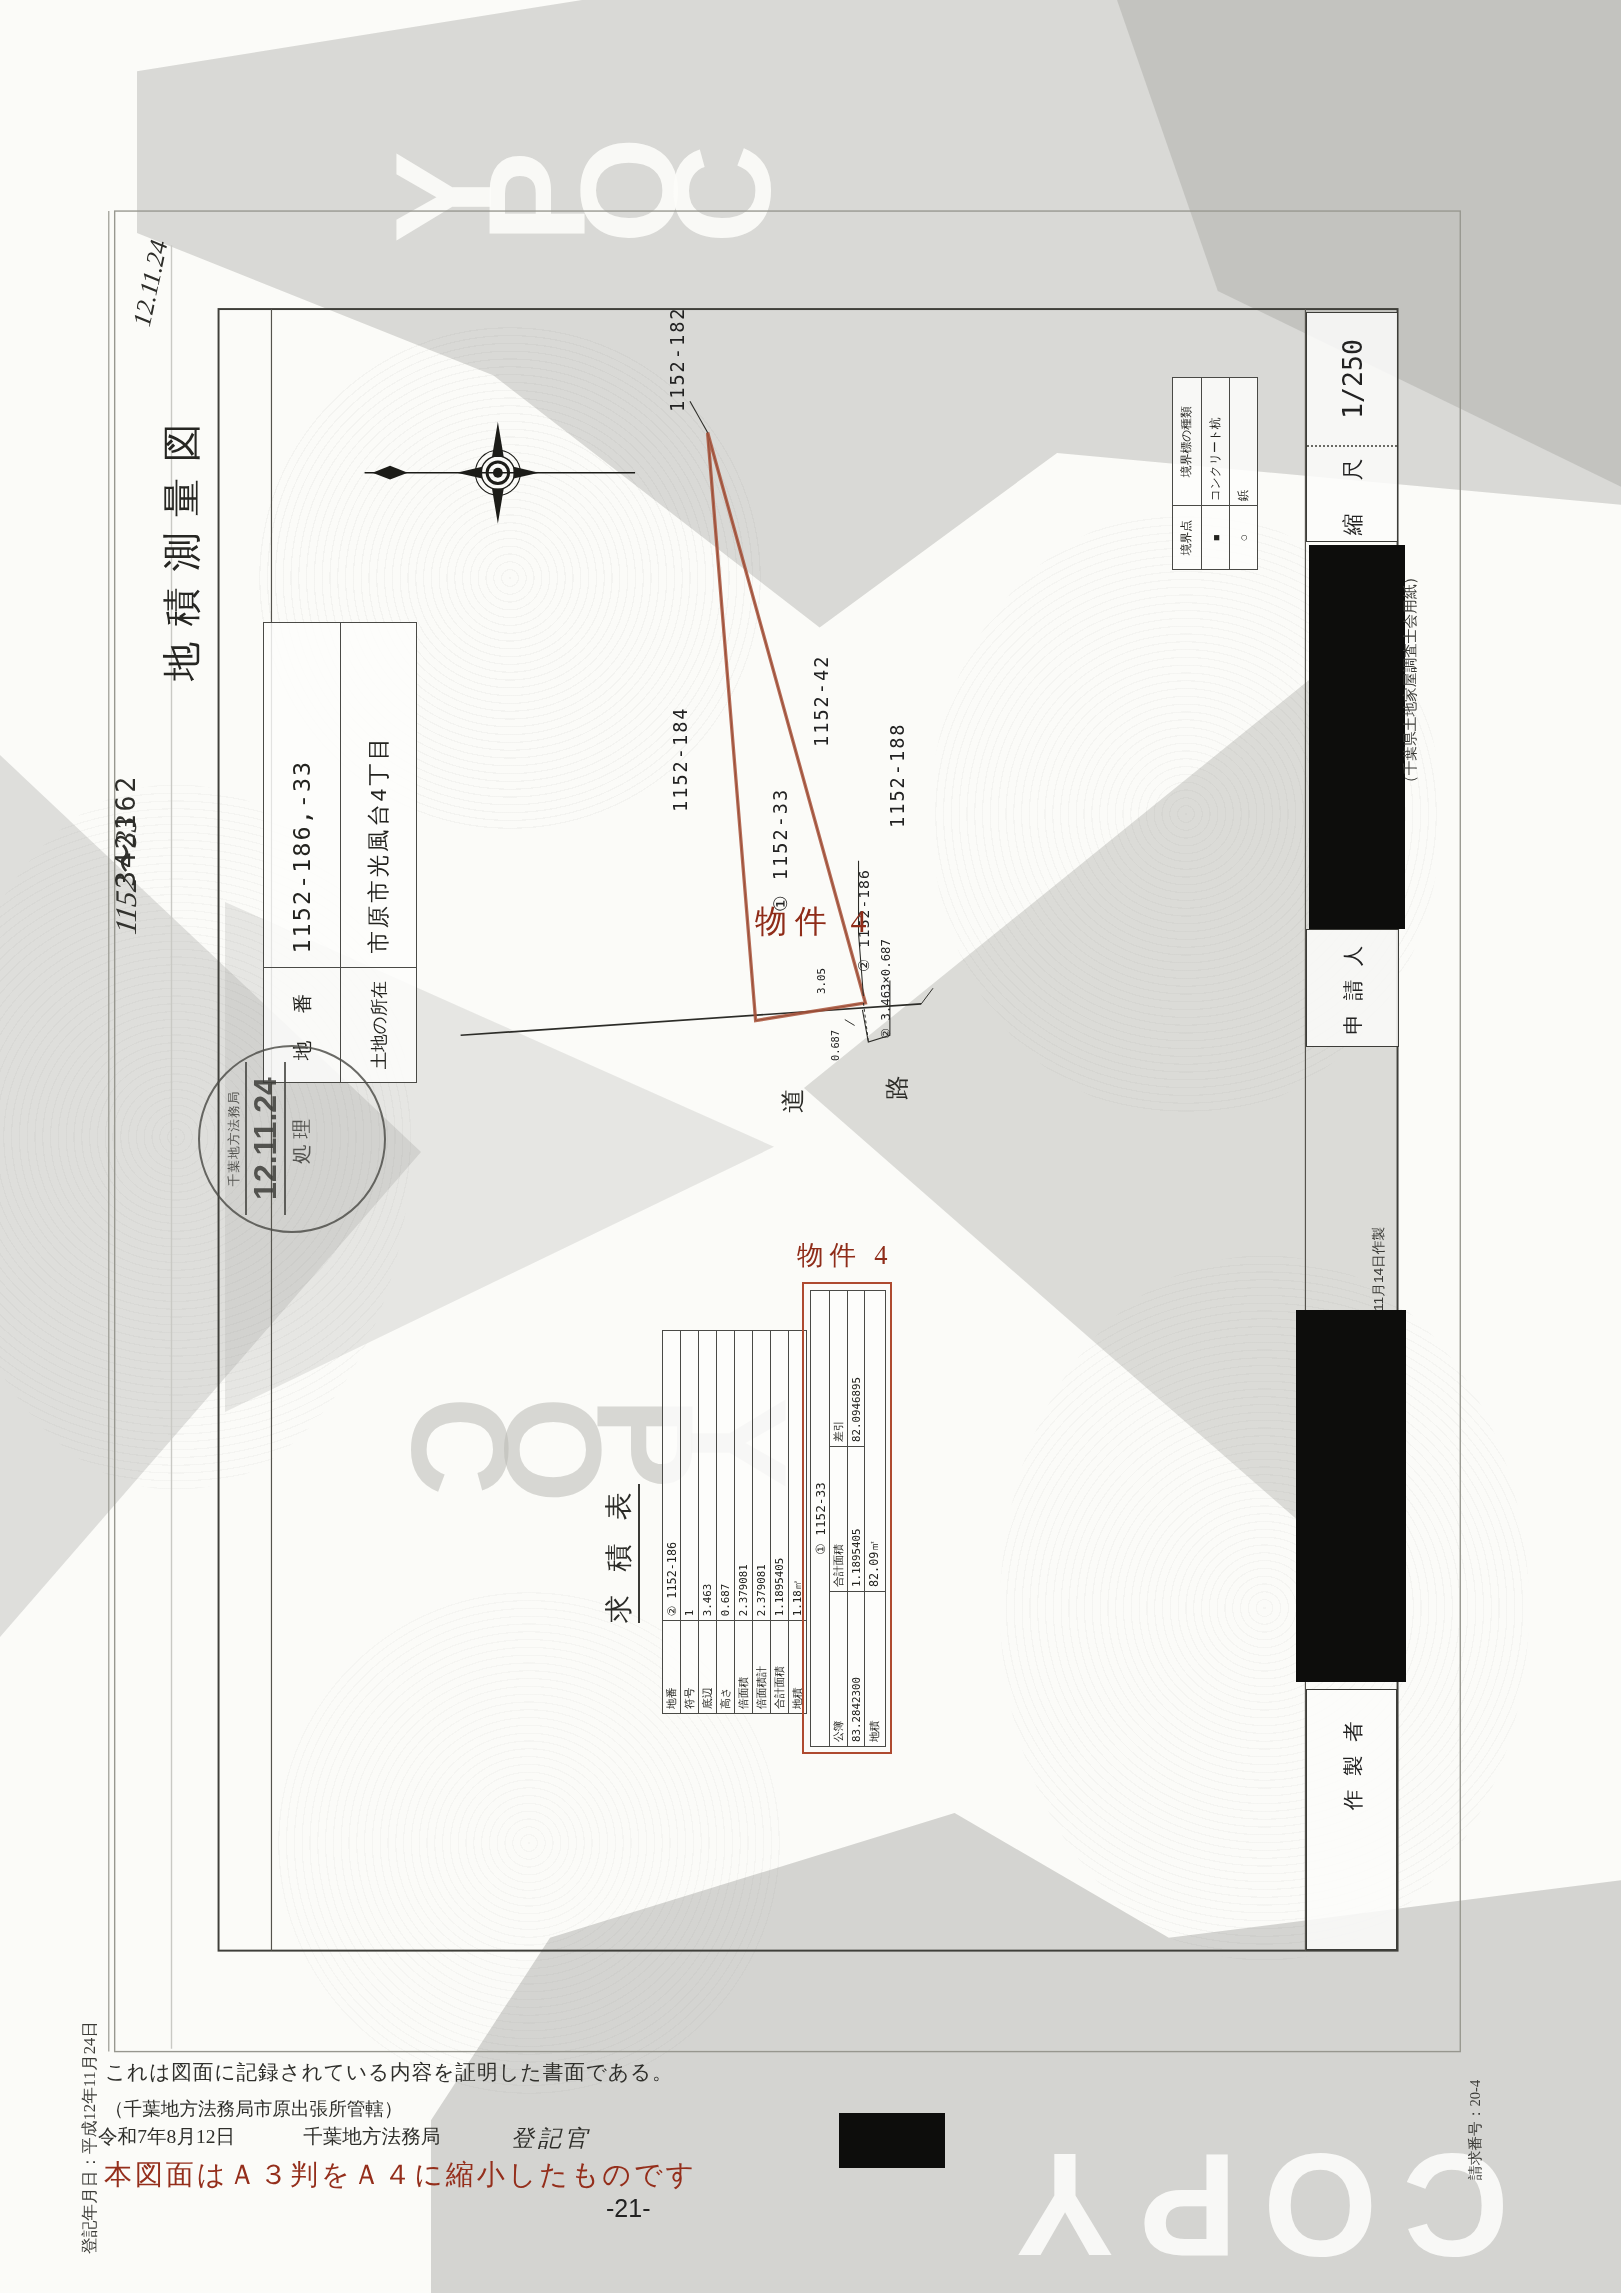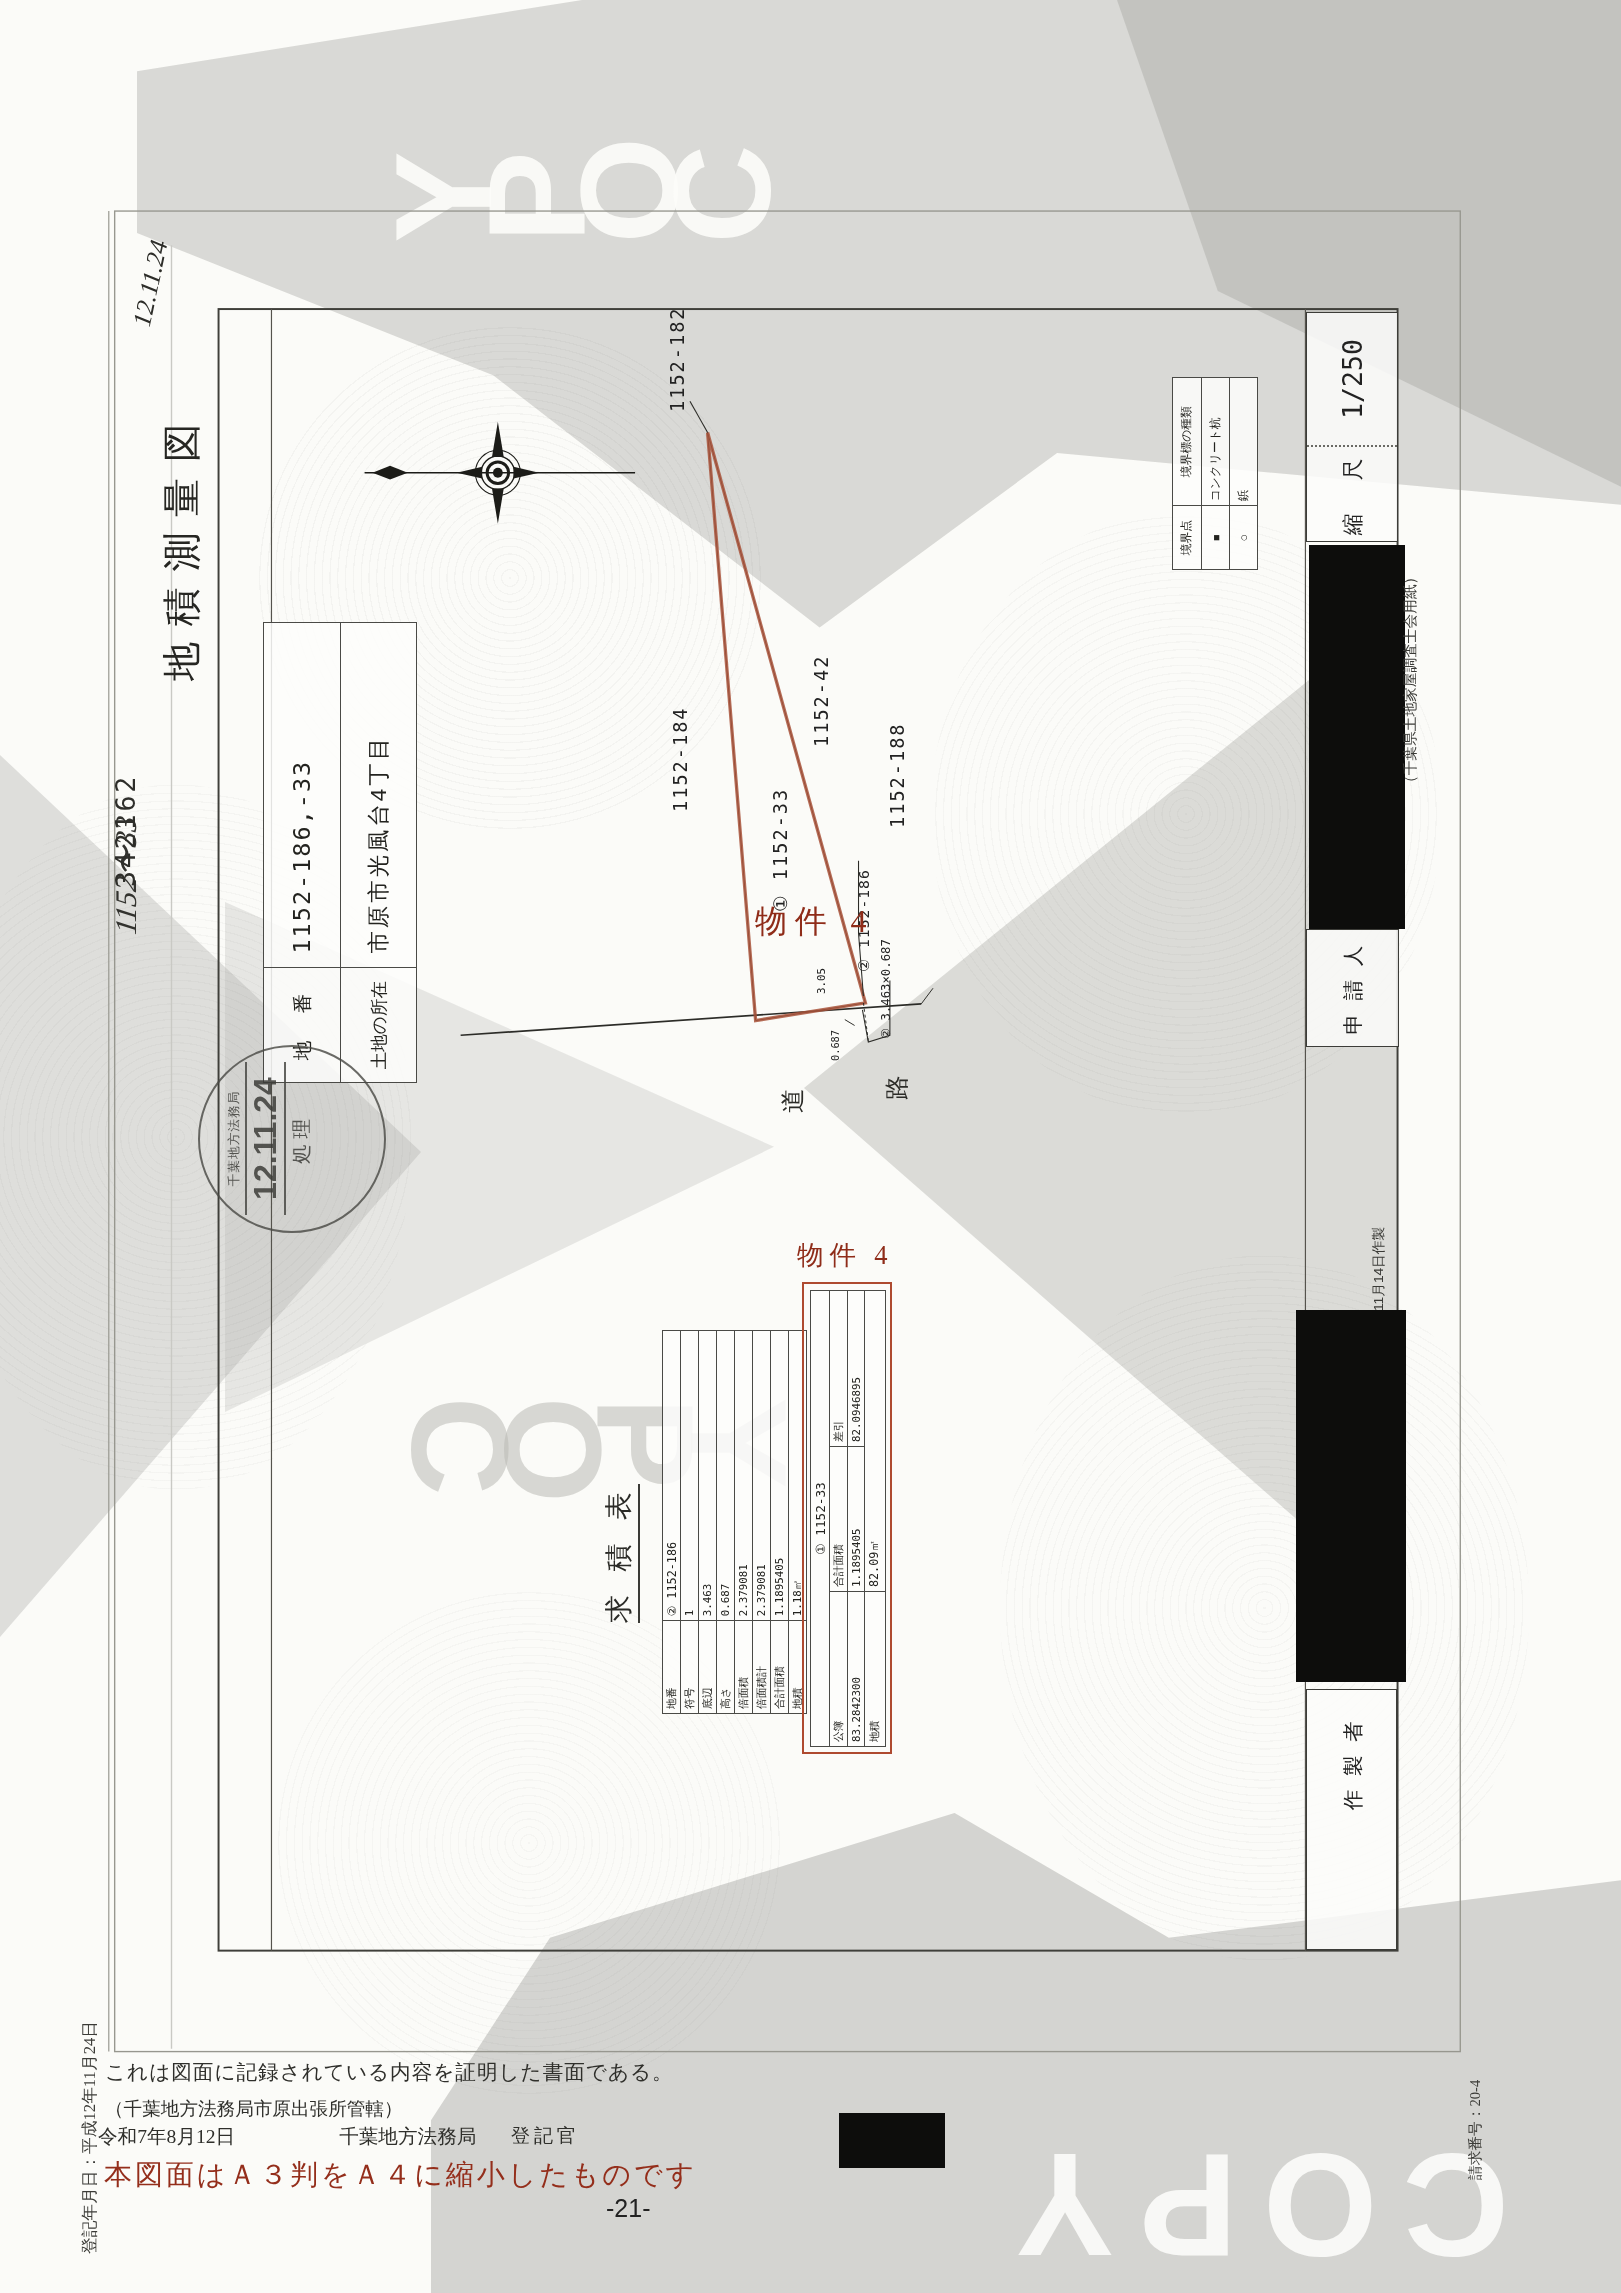--- a/index.html
+++ b/index.html
@@ -263,25 +263,25 @@
 
   <div class="rot serif" style="left:78px;top:2254px;width:404px;font-size:16.7px;color:#3b3b37;">
     <span>登記年月日：平成12年11月24日</span>
   </div>
   <div class="abs serif" style="left:105px;top:2058px;font-size:20.6px;letter-spacing:1px;color:#2f2f2b;">
     <span>これは図面に記録されている内容を証明した書面である。</span>
   </div>
   <div class="abs serif" style="left:105px;top:2096px;font-size:18.6px;color:#2f2f2b;">
     <span>（千葉地方法務局市原出張所管轄）</span>
   </div>
-  <div class="abs serif" style="left:98px;top:2123px;display:flex;gap:104px;font-size:19.6px;color:#2f2f2b;">
+  <div class="abs serif" style="left:98px;top:2123px;display:flex;gap:68px;font-size:19.6px;color:#2f2f2b;">
     <span>令和7年8月12日</span>
     <span>千葉地方法務局</span>
   </div>
-  <div class="abs serif" style="left:511px;top:2123px;font-size:19px;letter-spacing:3.9px;color:#2f2f2b;">
+  <div class="abs serif" style="left:511px;top:2123px;font-size:23px;letter-spacing:3.9px;color:#2f2f2b;font-style:italic;">
     <span>登記官</span>
   </div>
   <div class="redact" style="left:839px;top:2113px;width:106px;height:55px;"></div>
   <div class="abs serif" style="left:104px;top:2156px;font-size:28px;letter-spacing:2.9px;color:#942e1b;">
     <span>本図面はＡ３判をＡ４に縮小したものです</span>
   </div>
   <div class="abs" style="left:606px;top:2194px;font-size:25px;color:#222;">
     <span>-21-</span>
   </div>
   <div class="rot serif" style="left:1466px;top:2180px;width:149px;font-size:14.7px;color:#3b3b37;">

